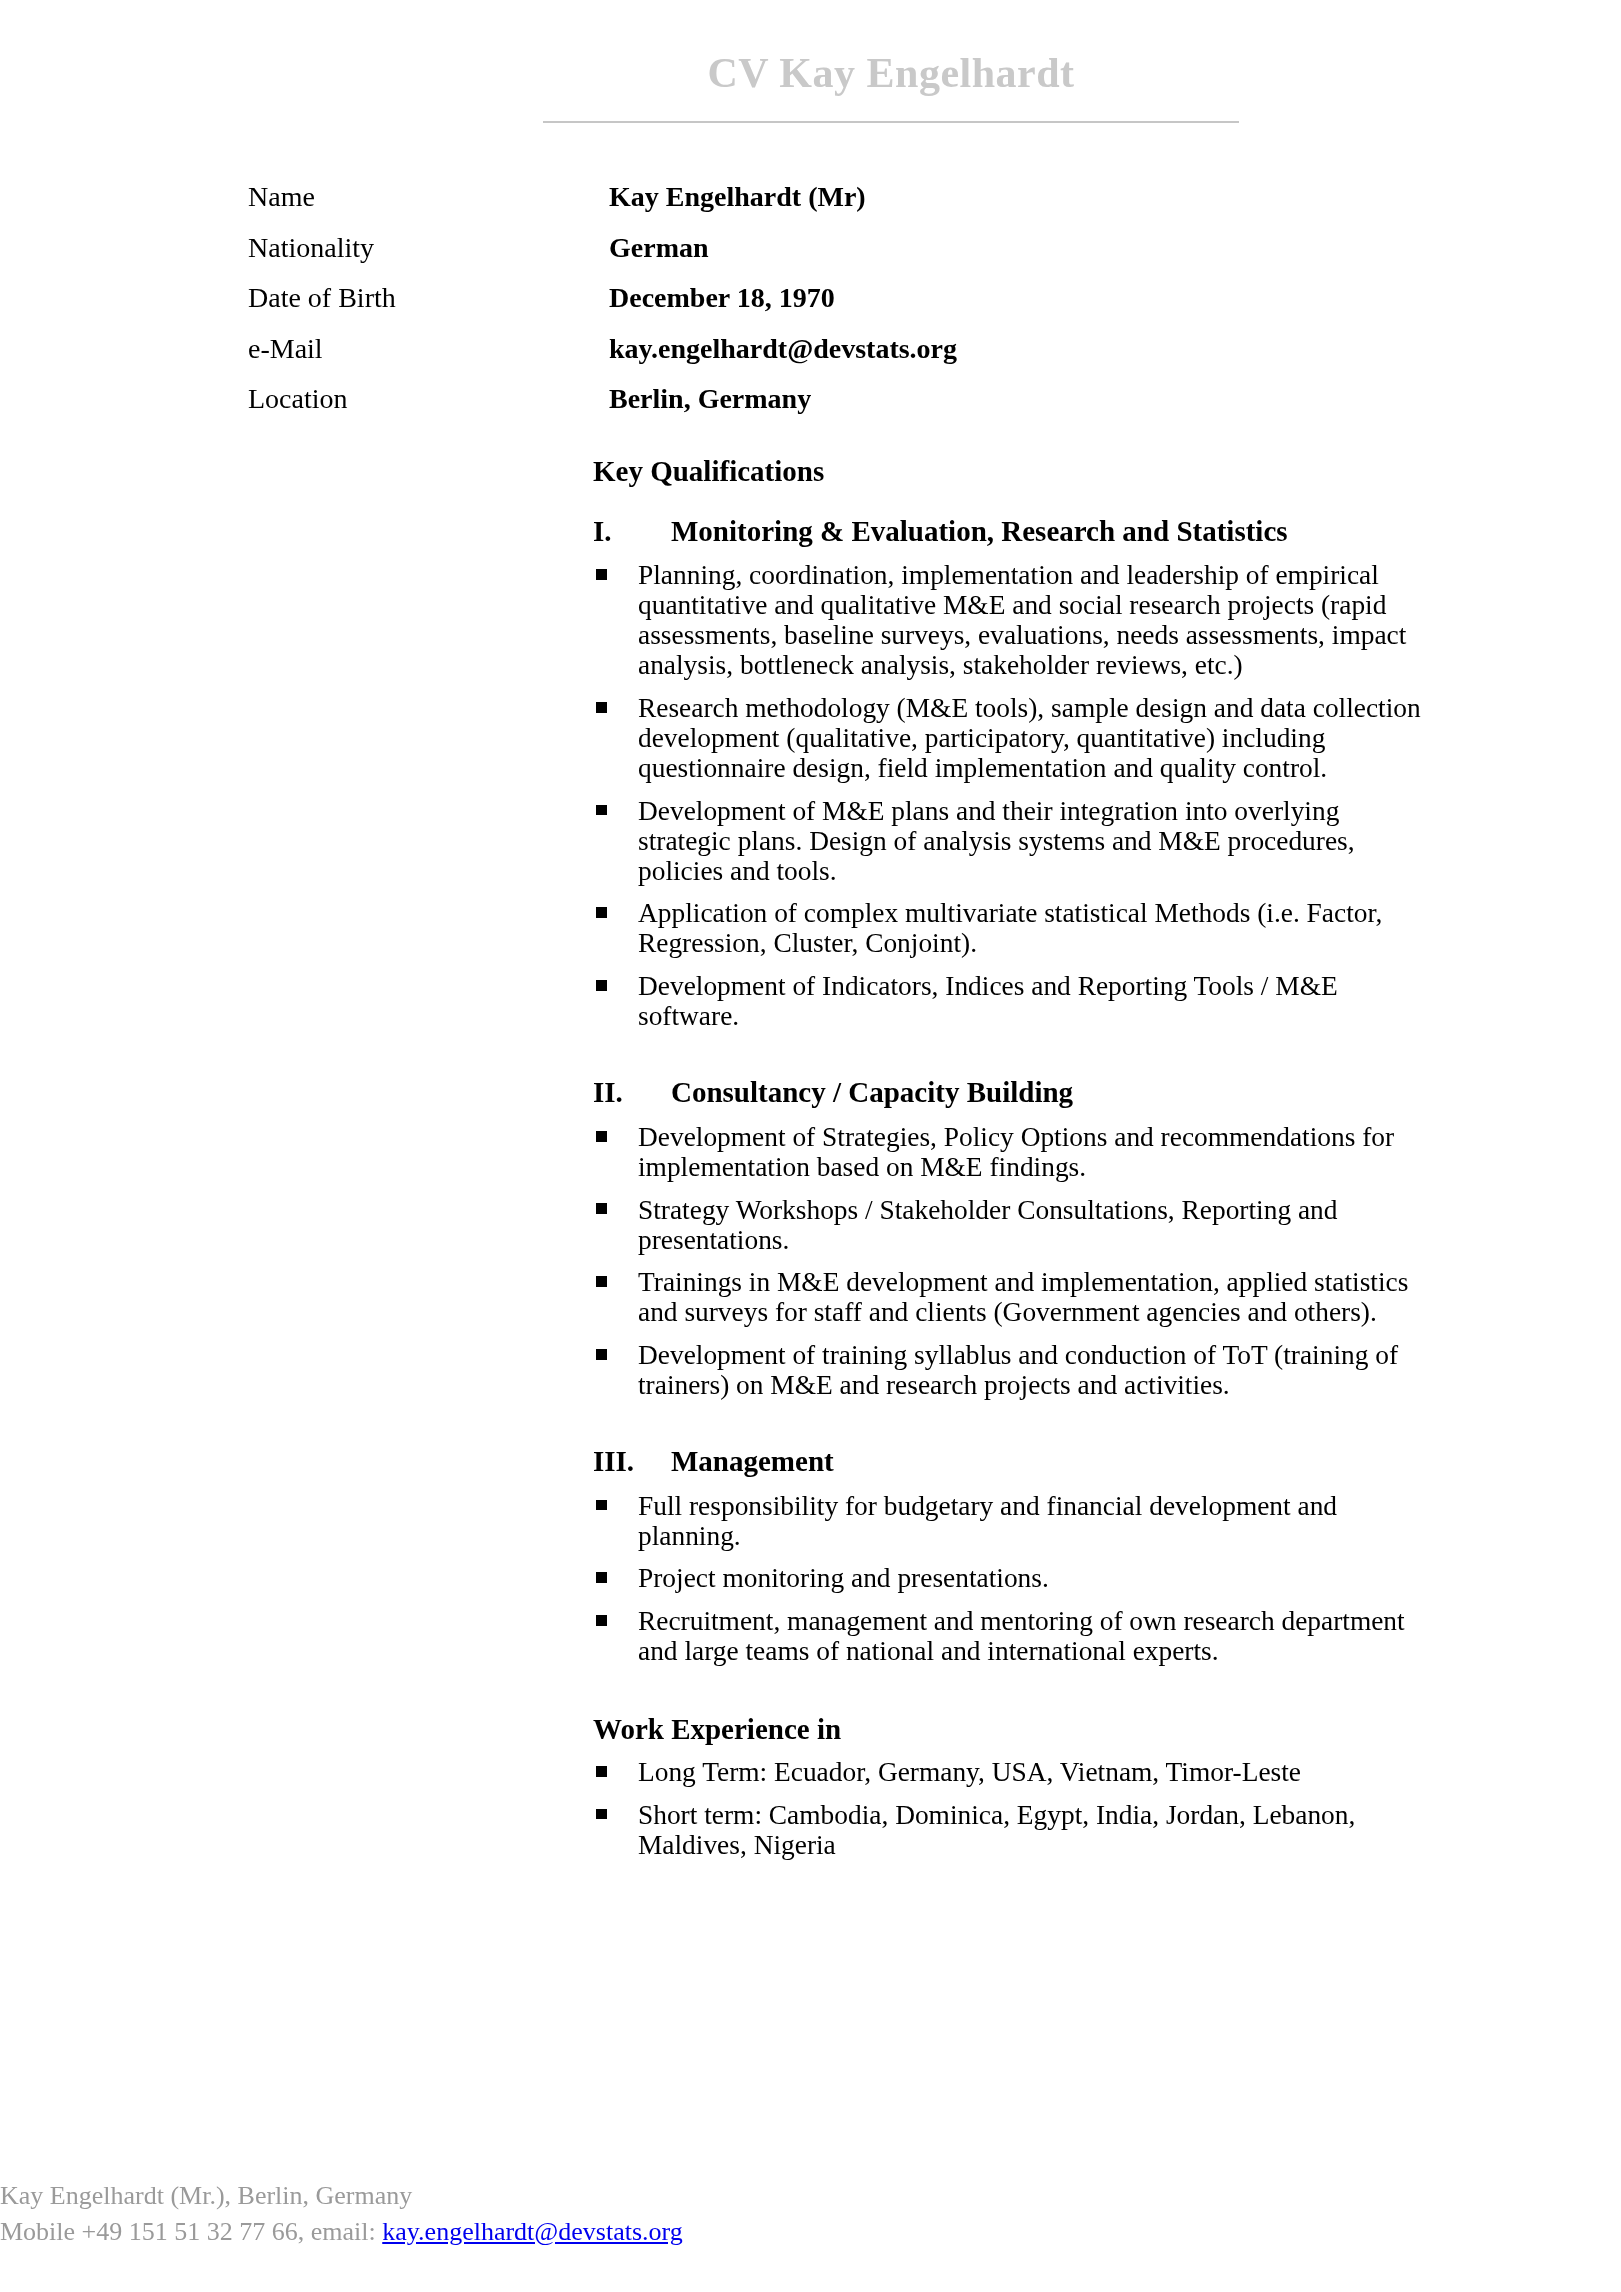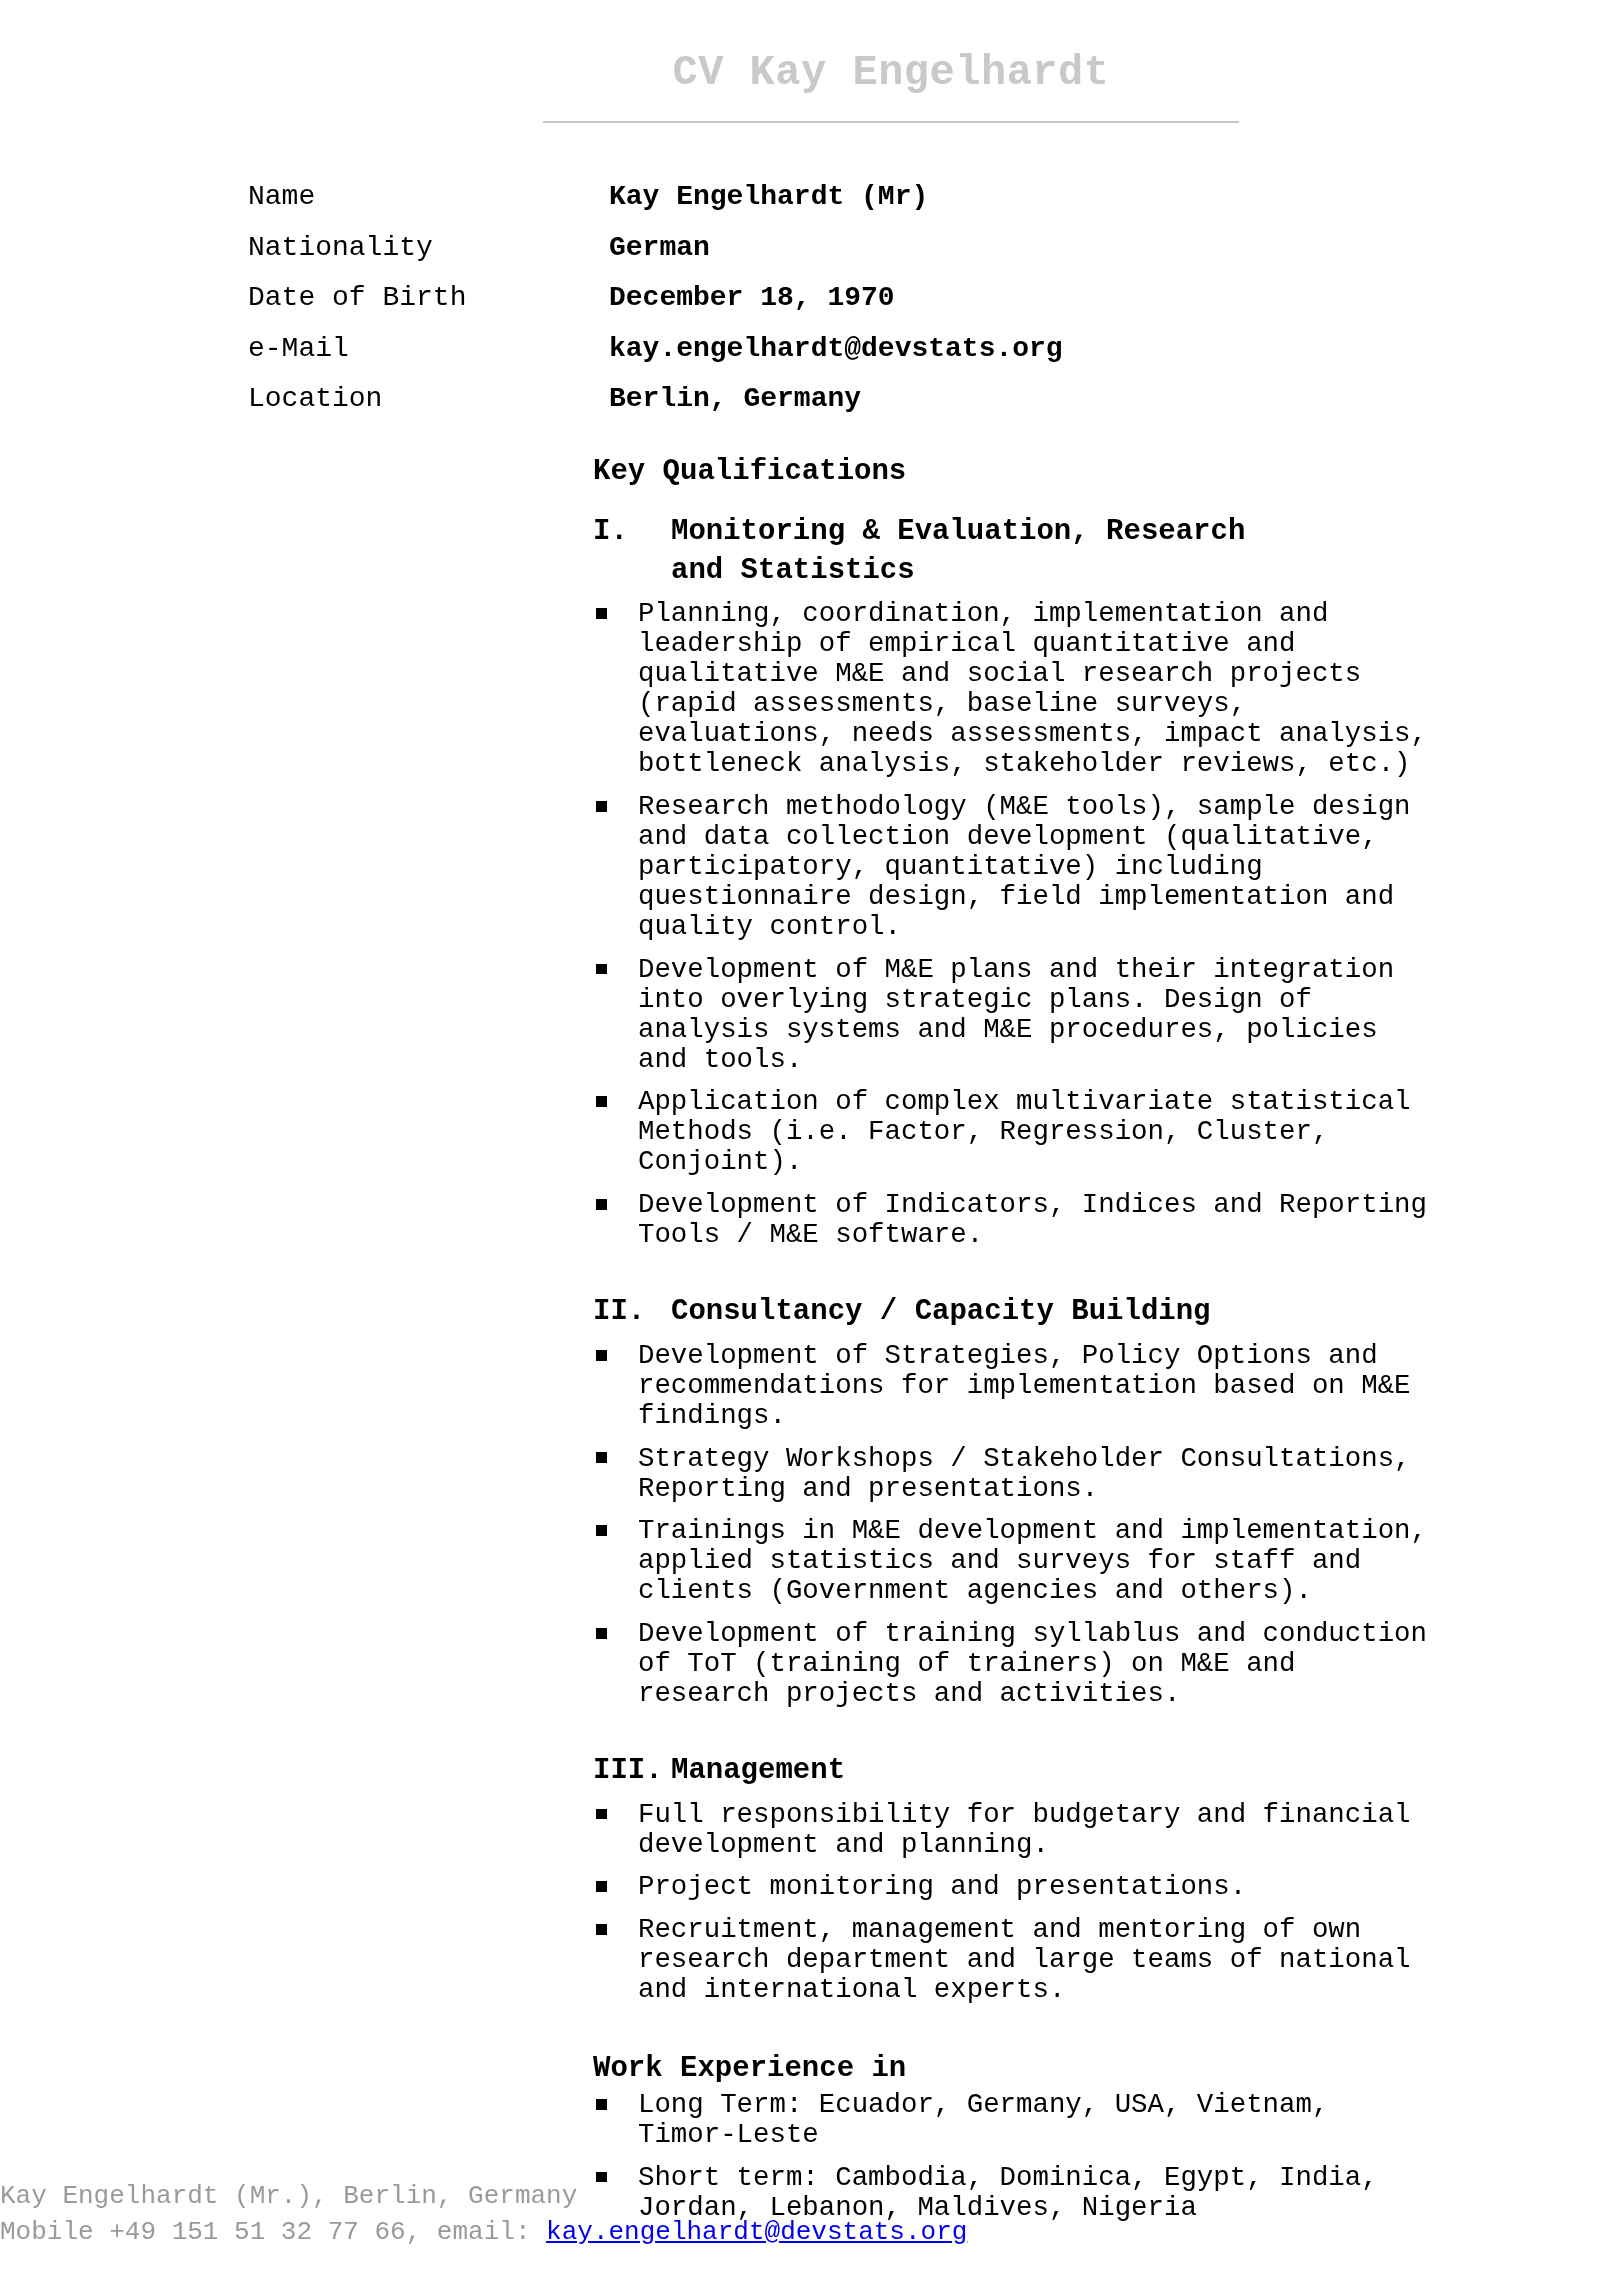--- a/index.html
+++ b/index.html
@@ -1,21 +1,21 @@
 <!DOCTYPE html>
 <html><head>
 <meta charset="utf-8">
 <style>
   html,body { margin:0; padding:0; background:#ffffff; }
   .page {
     position:relative;
     width:1441px;
     height:2293px;
     background:#ffffff;
-    font-family:Liberation Mono, monospace;
+    font-family:Liberation Serif, serif;
     color:#000000;
     overflow:hidden;
   }
 
   
   .title-block {
     position:absolute;
     left:543px;
     top:49px;
     width:696px;
@@ -85,21 +85,21 @@
     height:10.8px;
     background:#000000;
     margin-left:2.9px;
   }
   .bullet .btext { max-width:799px; }
 
   .work-heading {
     font-size:29px;
     font-weight:bold;
     line-height:37px;
-    margin:45px 0 3px 0;
+    margin:45px 0 9px 0;
   }
 
   
   .footer {
     position:absolute;
     left:0;
     top:2178px;
     width:1621px;
     text-align:left;
     color:#9a9a9a;

